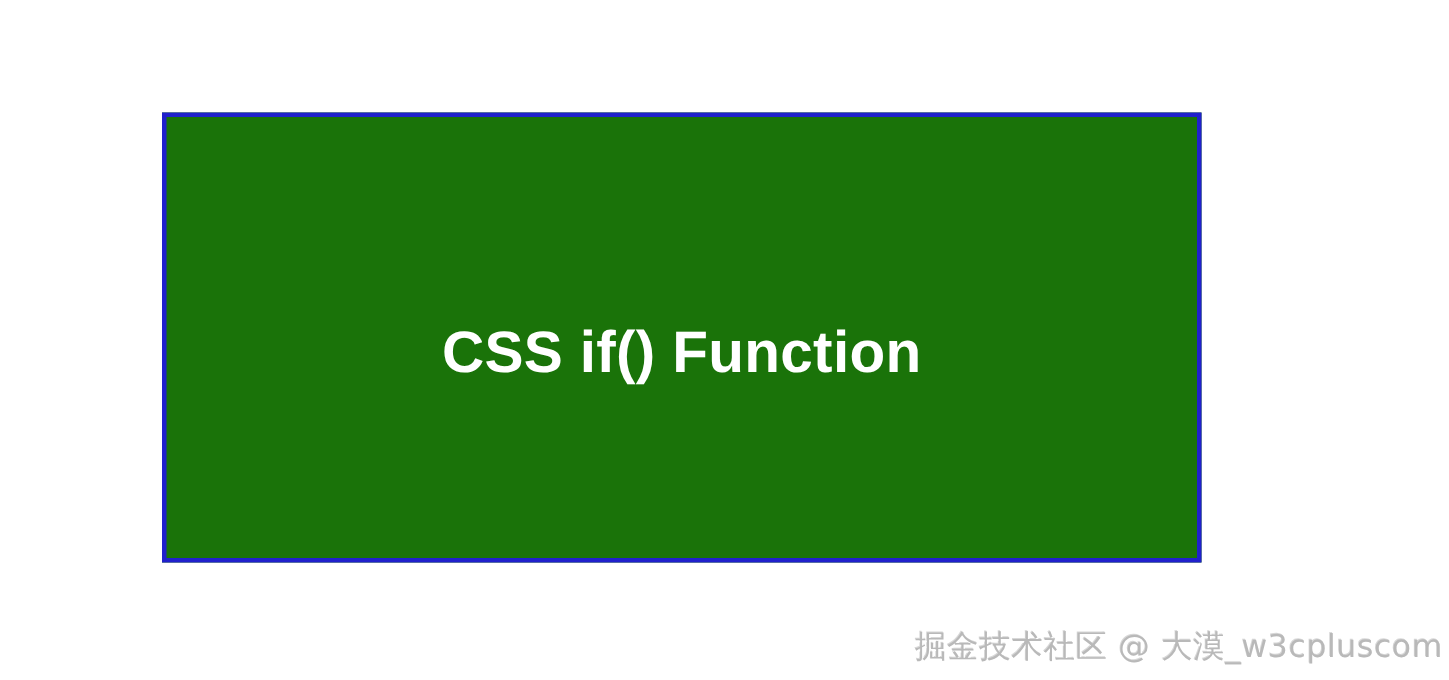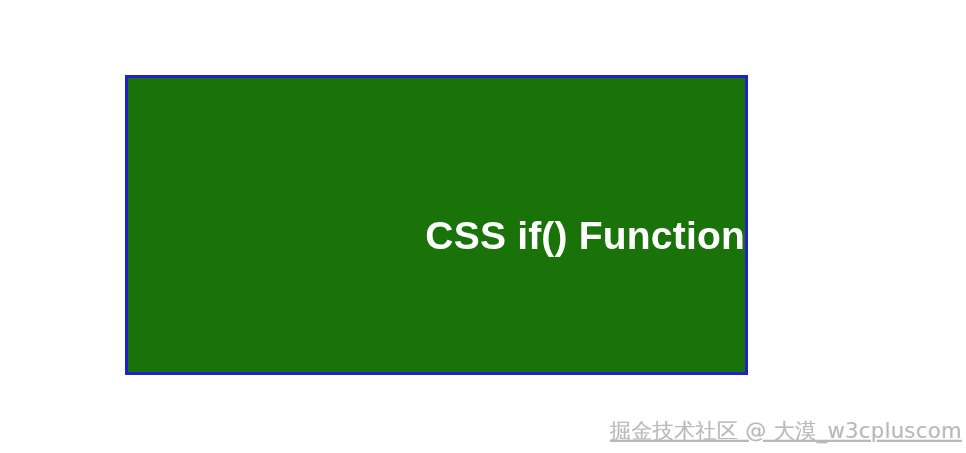--- a/index.html
+++ b/index.html
@@ -17,30 +17,30 @@
 
   #stage {
     position: absolute;
     inset: 0;
     background: #ffffff;
   }
 
   
   #demo-box {
     position: absolute;
-    left: 125px;
+    left: 108px;
     top: 75px;
-    width: 623px;
+    width: 693px;
     height: 300px;
     box-sizing: border-box;
     background: #1a7309;
     border: 3px solid #2020cc;
     display: flex;
     align-items: center;
-    justify-content: flex-end;
+    justify-content: center;
   }
 
   #demo-box-label {
     color: #ffffff;
     font-family: "Liberation Sans", sans-serif;
     font-weight: bold;
     font-size: 39px;
     line-height: 1;
     letter-spacing: 0.2px;
     text-align: center;
@@ -56,21 +56,20 @@
     right: 4px;
     bottom: 11px;
     font-family: "DejaVu Sans", sans-serif;
     font-size: 21px;
     line-height: 1;
     color: #b9b9b9;
     white-space: nowrap;
     text-shadow: 1px 1px 0 #ffffff, -0.5px -0.5px 0 #d8d8d8;
     user-select: none;
     letter-spacing: 0.4px;
-    text-decoration: underline;
   }
 </style>
 </head>
 <body style="background: rgb(255, 255, 255);">
 
 <div id="stage">
 
   <div id="demo-box" style="background: rgb(26, 115, 9); border-color: rgb(32, 32, 204); border-width: 3px;">
     <span id="demo-box-label" style="color: rgb(255, 255, 255);">CSS if() Function</span>
   </div>

